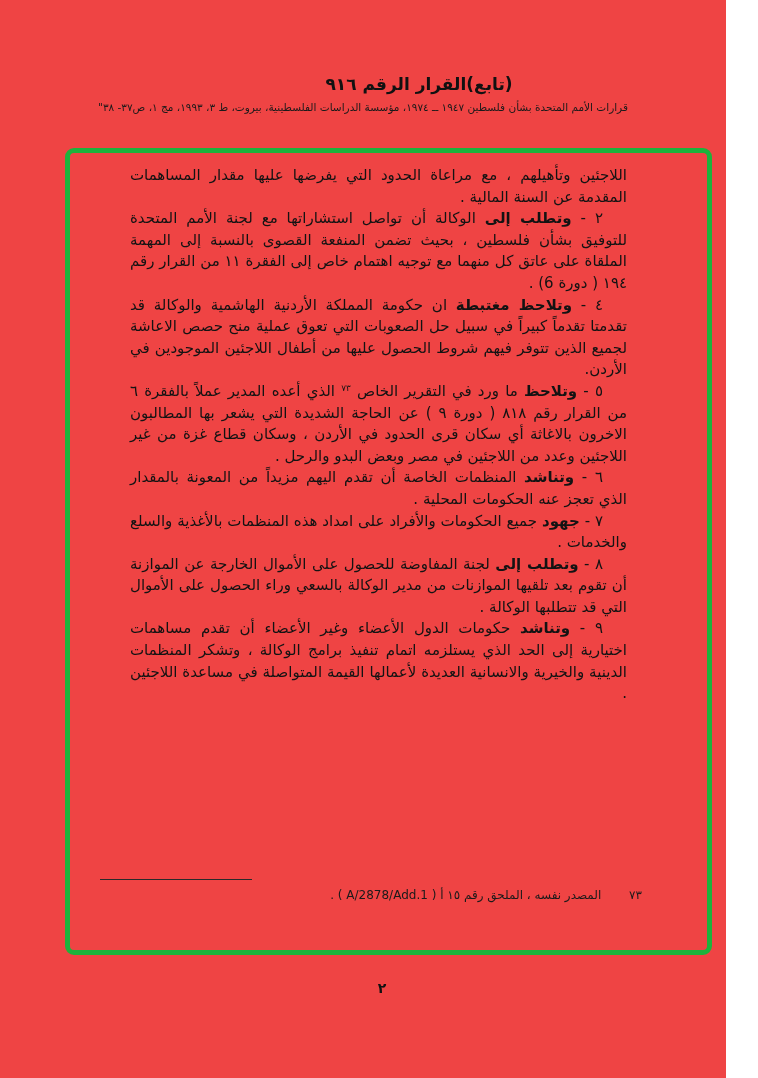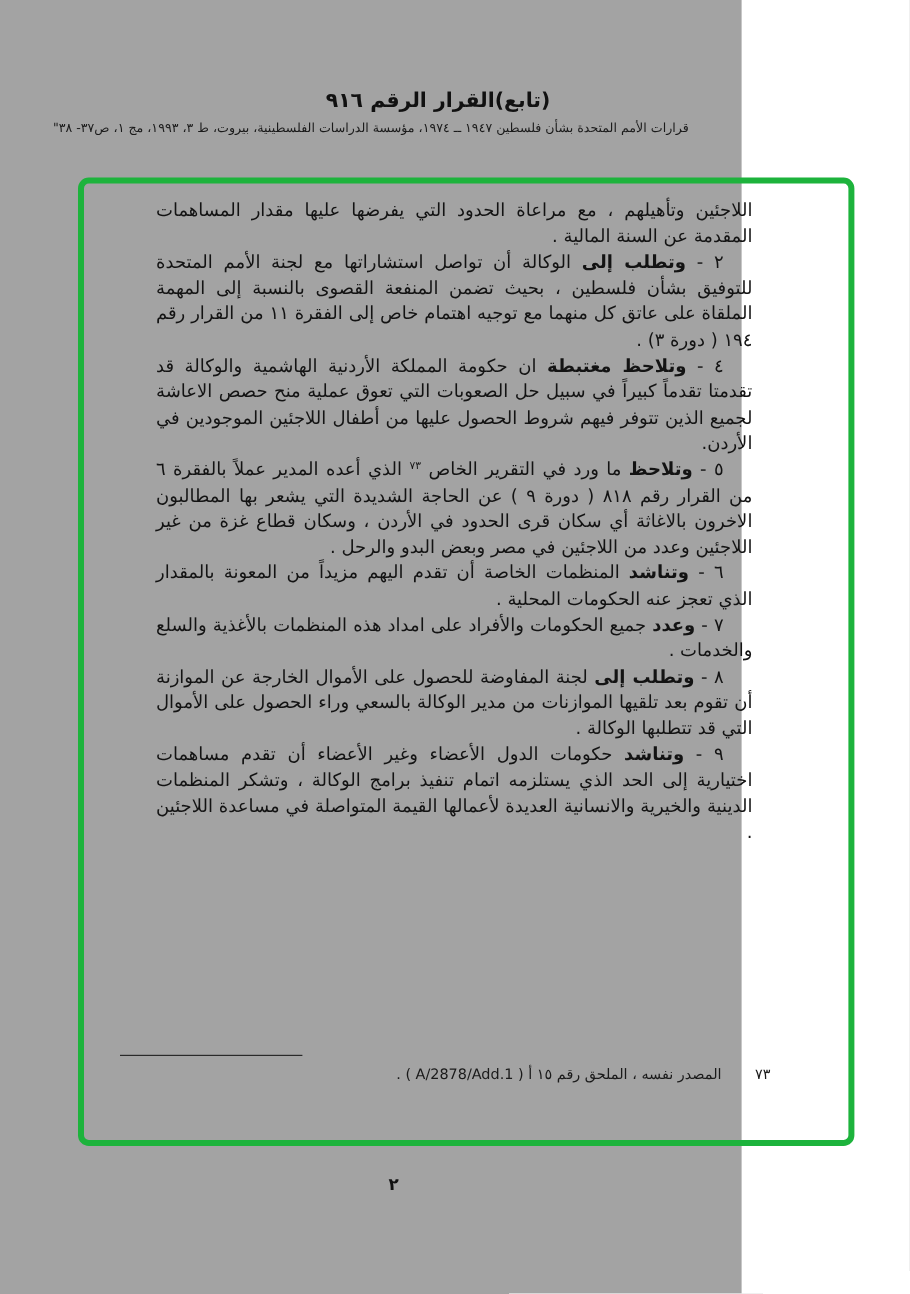--- a/index.html
+++ b/index.html
@@ -5,21 +5,21 @@
   html, body {
     margin: 0;
     padding: 0;
     width: 758px;
     height: 1078px;
     background: #ffffff;
     overflow: hidden;
     font-family: "DejaVu Sans", sans-serif;
     color: #151515;
   }
-  .page { position: relative; width: 618px; height: 1078px; background: #a3a3a3; }
+  .page { position: relative; width: 726px; height: 1078px; background: #ef4444; }
 
   .hdr-title {
     position: absolute;
     top: 74px; left: 112px; right: 0;
     text-align: center;
     direction: rtl;
     font-weight: bold;
     font-size: 17px;
     letter-spacing: 0;
     color: #111;
@@ -99,25 +99,25 @@
 <div class="page">
 
   <div class="hdr-title">(تابع)القرار الرقم ٩١٦</div>
 
   <div class="hdr-source">قرارات الأمم المتحدة بشأن فلسطين ١٩٤٧ ــ ١٩٧٤، مؤسسة الدراسات الفلسطينية، بيروت، ط ٣، ١٩٩٣، مج ١، ص٣٧- ٣٨"</div>
 
   <div class="green-box" style="border-color: rgb(29, 179, 60);">
 
     <div class="body-text" id="paras">
         <p class="para"><span>اللاجئين وتأهيلهم ، مع مراعاة الحدود التي يفرضها عليها مقدار المساهمات المقدمة عن السنة المالية .</span></p>
-        <p class="para ind"><span>٢ - </span><span class="b">وتطلب إلى</span><span> الوكالة أن تواصل استشاراتها مع لجنة الأمم المتحدة للتوفيق بشأن فلسطين ، بحيث تضمن المنفعة القصوى بالنسبة إلى المهمة الملقاة على عاتق كل منهما مع توجيه اهتمام خاص إلى الفقرة ١١ من القرار رقم ١٩٤ ( دورة ٣) .</span></p>
+        <p class="para ind"><span>٢ - </span><span class="b">وتطلب إلى</span><span> الوكالة أن تواصل استشاراتها مع لجنة الأمم المتحدة للتوفيق بشأن فلسطين ، بحيث تضمن المنفعة القصوى بالنسبة إلى المهمة الملقاة على عاتق كل منهما مع توجيه اهتمام خاص إلى الفقرة ١١ من القرار رقم ١٩٤ ( دورة 6) .</span></p>
         <p class="para ind"><span>٤ - </span><span class="b">وتلاحظ مغتبطة</span><span> ان حكومة المملكة الأردنية الهاشمية والوكالة قد تقدمتا تقدماً كبيراً في سبيل حل الصعوبات التي تعوق عملية منح حصص الاعاشة لجميع الذين تتوفر فيهم شروط الحصول عليها من أطفال اللاجئين الموجودين في الأردن.</span></p>
         <p class="para ind"><span>٥ - </span><span class="b">وتلاحظ</span><span> ما ورد في التقرير الخاص </span><sup>٧٣</sup><span> الذي أعده المدير عملاً بالفقرة ٦ من القرار رقم ٨١٨ ( دورة ٩ ) عن الحاجة الشديدة التي يشعر بها المطالبون الاخرون بالاغاثة أي سكان قرى الحدود في الأردن ، وسكان قطاع غزة من غير اللاجئين وعدد من اللاجئين في مصر وبعض البدو والرحل .</span></p>
         <p class="para ind"><span>٦ - </span><span class="b">وتناشد</span><span> المنظمات الخاصة أن تقدم اليهم مزيداً من المعونة بالمقدار الذي تعجز عنه الحكومات المحلية .</span></p>
-        <p class="para ind"><span>٧ - </span><span class="b">وعدد</span><span> جميع الحكومات والأفراد على امداد هذه المنظمات بالأغذية والسلع والخدمات .</span></p>
+        <p class="para ind"><span>٧ - </span><span class="b">جهود</span><span> جميع الحكومات والأفراد على امداد هذه المنظمات بالأغذية والسلع والخدمات .</span></p>
         <p class="para ind"><span>٨ - </span><span class="b">وتطلب إلى</span><span> لجنة المفاوضة للحصول على الأموال الخارجة عن الموازنة أن تقوم بعد تلقيها الموازنات من مدير الوكالة بالسعي وراء الحصول على الأموال التي قد تتطلبها الوكالة .</span></p>
         <p class="para ind"><span>٩ - </span><span class="b">وتناشد</span><span> حكومات الدول الأعضاء وغير الأعضاء أن تقدم مساهمات اختيارية إلى الحد الذي يستلزمه اتمام تنفيذ برامج الوكالة ، وتشكر المنظمات الدينية والخيرية والانسانية العديدة لأعمالها القيمة المتواصلة في مساعدة اللاجئين .</span></p>
       </div>
 
     <div class="footnote-area">
       <div class="fn-rule"></div>
       <div class="fn-line">
         <span class="fn-num">٧٣</span>
         <span class="fn-text">المصدر نفسه ، الملحق رقم ١٥ أ ( A/2878/Add.1 ) .</span>
       </div>

